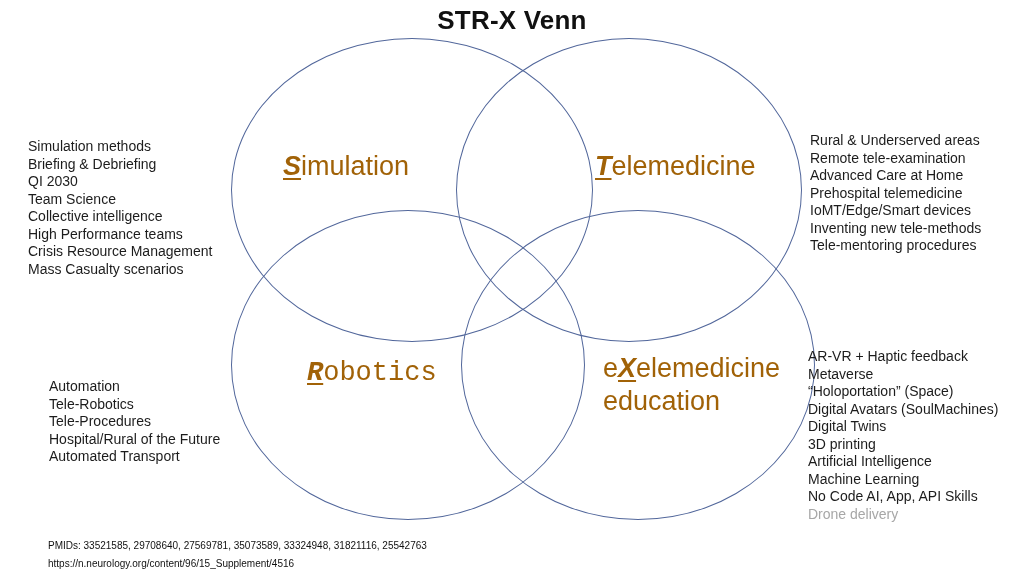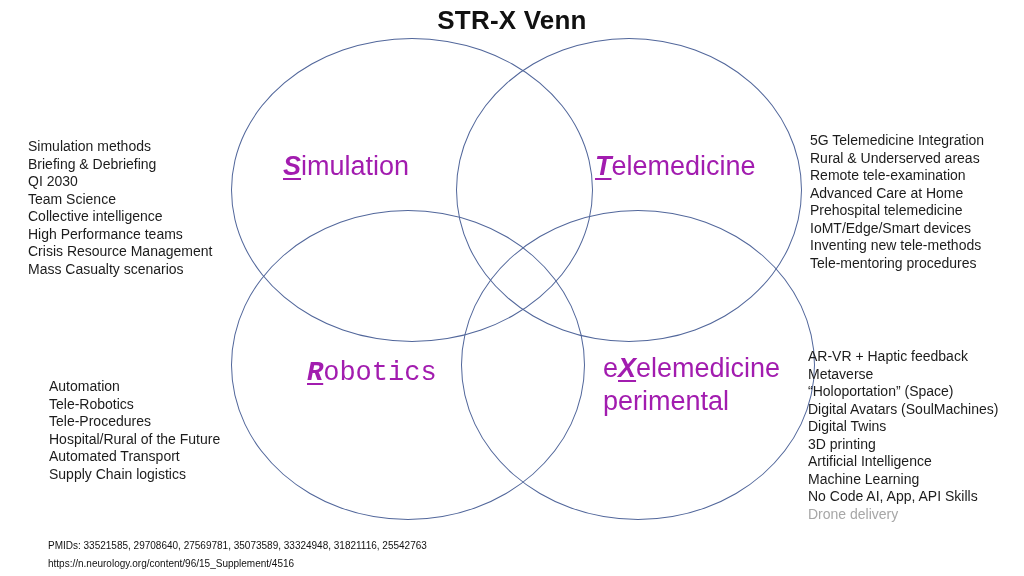--- a/index.html
+++ b/index.html
@@ -35,21 +35,21 @@
     box-sizing: border-box;
   }
   #circle-s { left: 231px; top: 38px;  width: 362px; height: 304px; }
   #circle-t { left: 456px; top: 38px;  width: 346px; height: 304px; }
   #circle-r { left: 231px; top: 210px; width: 354px; height: 310px; }
   #circle-x { left: 461px; top: 210px; width: 354px; height: 310px; }
   .venn-label {
     position: absolute;
     font-size: 27px;
     line-height: 33px;
-    color: #a21caf;
+    color: #a16207;
     white-space: nowrap;
   }
   .venn-label .initial {
     font-weight: bold;
     font-style: italic;
     text-decoration: underline;
     text-underline-offset: 3px;
   }
   #label-s { left: 283px; top: 150px; }
   #label-t { left: 595px; top: 150px; }
@@ -89,49 +89,47 @@
   <div class="ellipse" id="circle-t"></div>
   <div class="ellipse" id="circle-r"></div>
   <div class="ellipse" id="circle-x"></div>
 
   <div class="venn-label" id="label-s"><span class="initial">S</span><span>imulation</span></div>
 
   <div class="venn-label" id="label-t"><span class="initial">T</span><span>elemedicine</span></div>
 
   <div class="venn-label" id="label-r"><span class="initial">R</span><span>obotics</span></div>
 
-  <div class="venn-label" id="label-x"><span>e</span><span class="initial">X</span><span>elemedicine</span><br><span>perimental</span></div>
+  <div class="venn-label" id="label-x"><span>e</span><span class="initial">X</span><span>elemedicine</span><br><span>education</span></div>
 
   <div class="topic-list" id="list-simulation">
       <div class="li">Simulation methods</div>
       <div class="li">Briefing &amp; Debriefing</div>
       <div class="li">QI 2030</div>
       <div class="li">Team Science</div>
       <div class="li">Collective intelligence</div>
       <div class="li">High Performance teams</div>
       <div class="li">Crisis Resource Management</div>
       <div class="li">Mass Casualty scenarios</div>
     </div>
   <div class="topic-list" id="list-telemedicine">
-      <div class="li">5G Telemedicine Integration</div>
       <div class="li">Rural &amp; Underserved areas</div>
       <div class="li">Remote tele-examination</div>
       <div class="li">Advanced Care at Home</div>
       <div class="li">Prehospital telemedicine</div>
       <div class="li">IoMT/Edge/Smart devices</div>
       <div class="li">Inventing new tele-methods</div>
       <div class="li">Tele-mentoring procedures</div>
     </div>
   <div class="topic-list" id="list-robotics">
       <div class="li">Automation</div>
       <div class="li">Tele-Robotics</div>
       <div class="li">Tele-Procedures</div>
       <div class="li">Hospital/Rural of the Future</div>
       <div class="li">Automated Transport</div>
-      <div class="li">Supply Chain logistics</div>
     </div>
   <div class="topic-list" id="list-experimental">
       <div class="li">AR-VR + Haptic feedback</div>
       <div class="li">Metaverse</div>
       <div class="li">“Holoportation” (Space)</div>
       <div class="li">Digital Avatars (SoulMachines)</div>
       <div class="li">Digital Twins</div>
       <div class="li">3D printing</div>
       <div class="li">Artificial Intelligence</div>
       <div class="li">Machine Learning</div>

